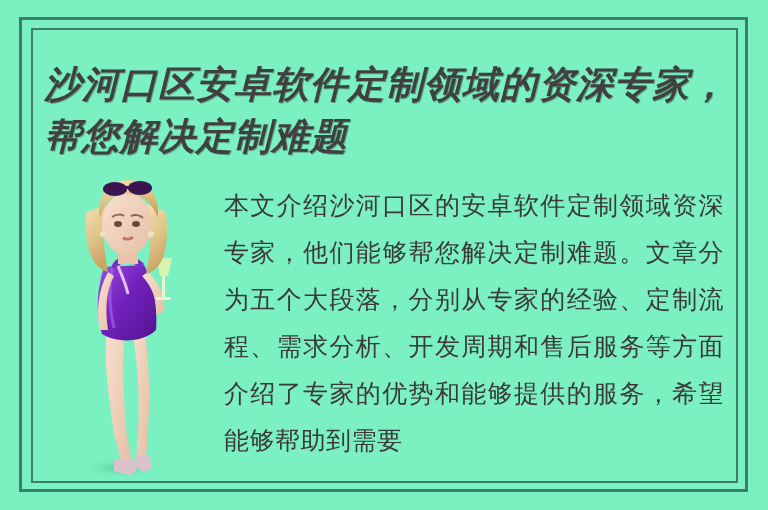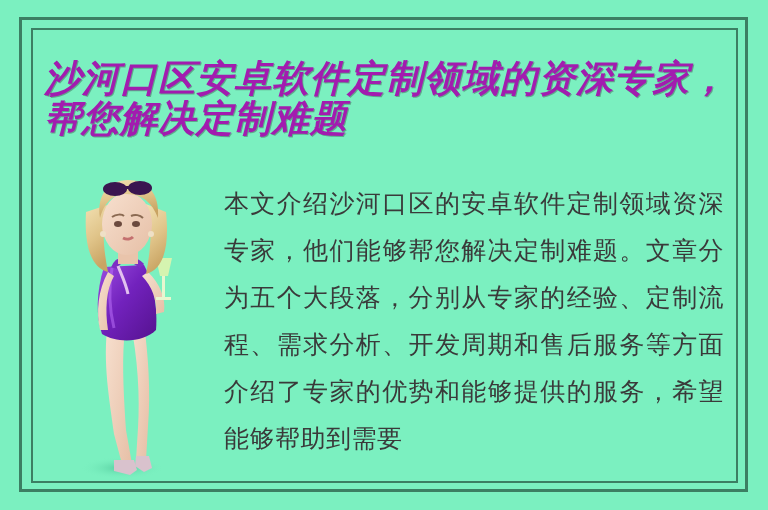--- a/index.html
+++ b/index.html
@@ -40,39 +40,39 @@
     box-sizing: border-box;
     pointer-events: none;
   }
 
   
   .title {
     position: absolute;
     left: 44px;
     top: 58px;
     width: 690px;
-    color: #a21caf;
+    color: #404040;
     font-family: "DejaVu Serif", serif;
     font-size: 37px;
     font-weight: 700;
     font-style: italic;
-    line-height: 40px;
+    line-height: 52px;
     letter-spacing: 1px;
     text-shadow: 1px 1px 0 rgba(40,40,40,0.35);
     white-space: pre-wrap;
   }
 
   
   .body-copy {
     position: absolute;
     left: 224px;
     top: 182px;
     width: 500px;
     color: #3a3a3a;
-    font-family: Liberation Mono, monospace;
+    font-family: Liberation Serif, serif;
     font-size: 25px;
     line-height: 47px;
     letter-spacing: 0.5px;
     text-align: justify;
     text-justify: inter-character;
   }
 
   
   .illustration {
     position: absolute;

